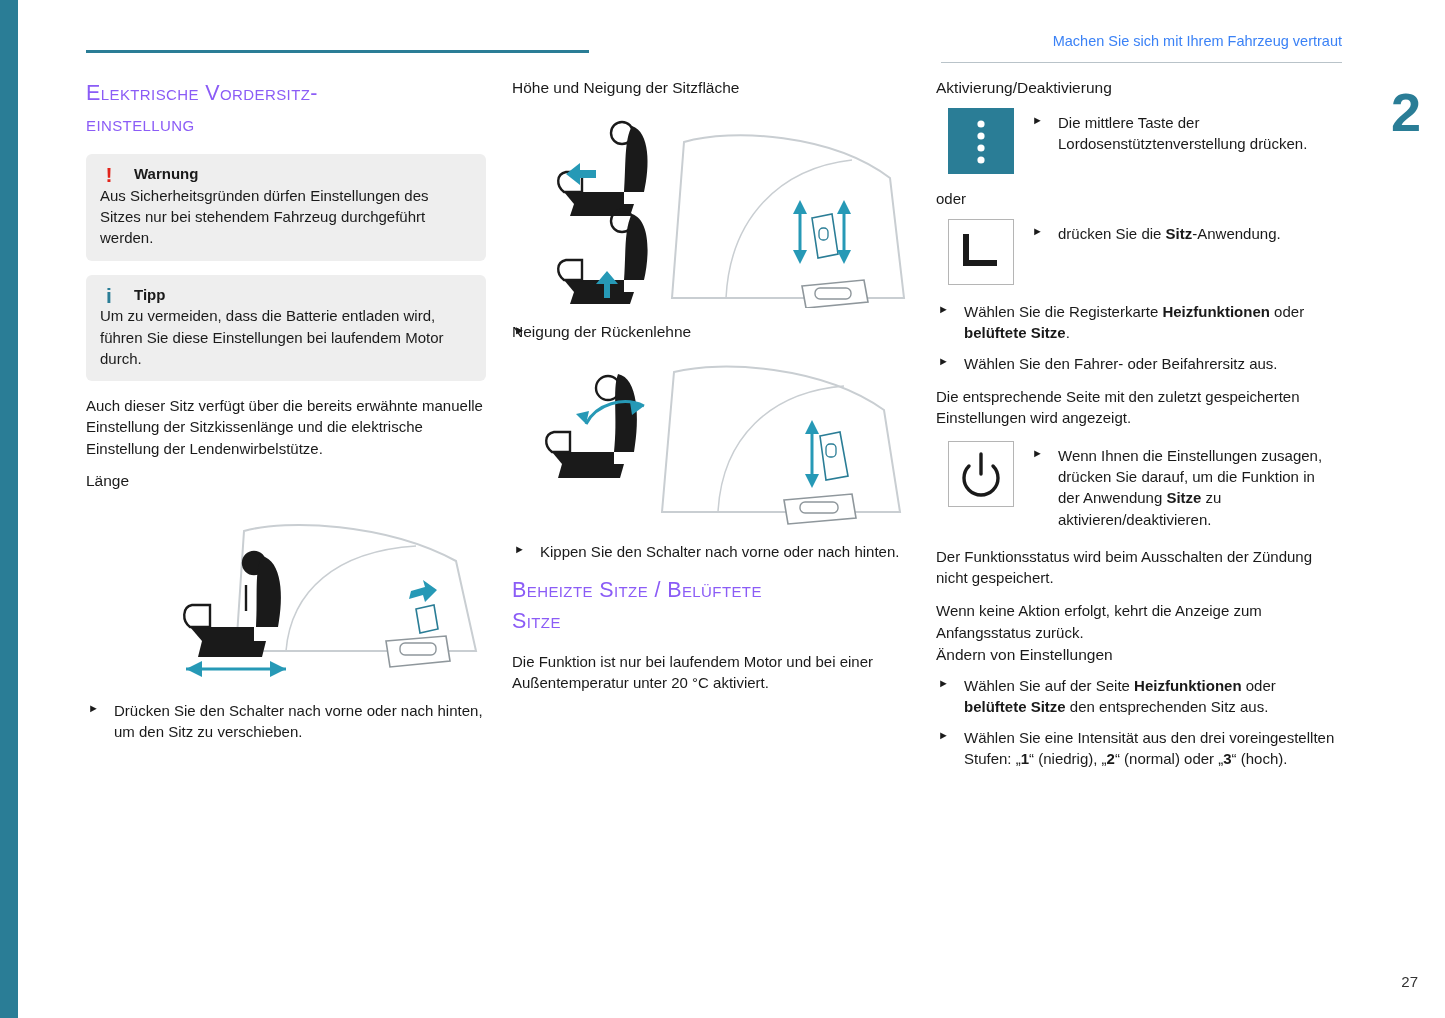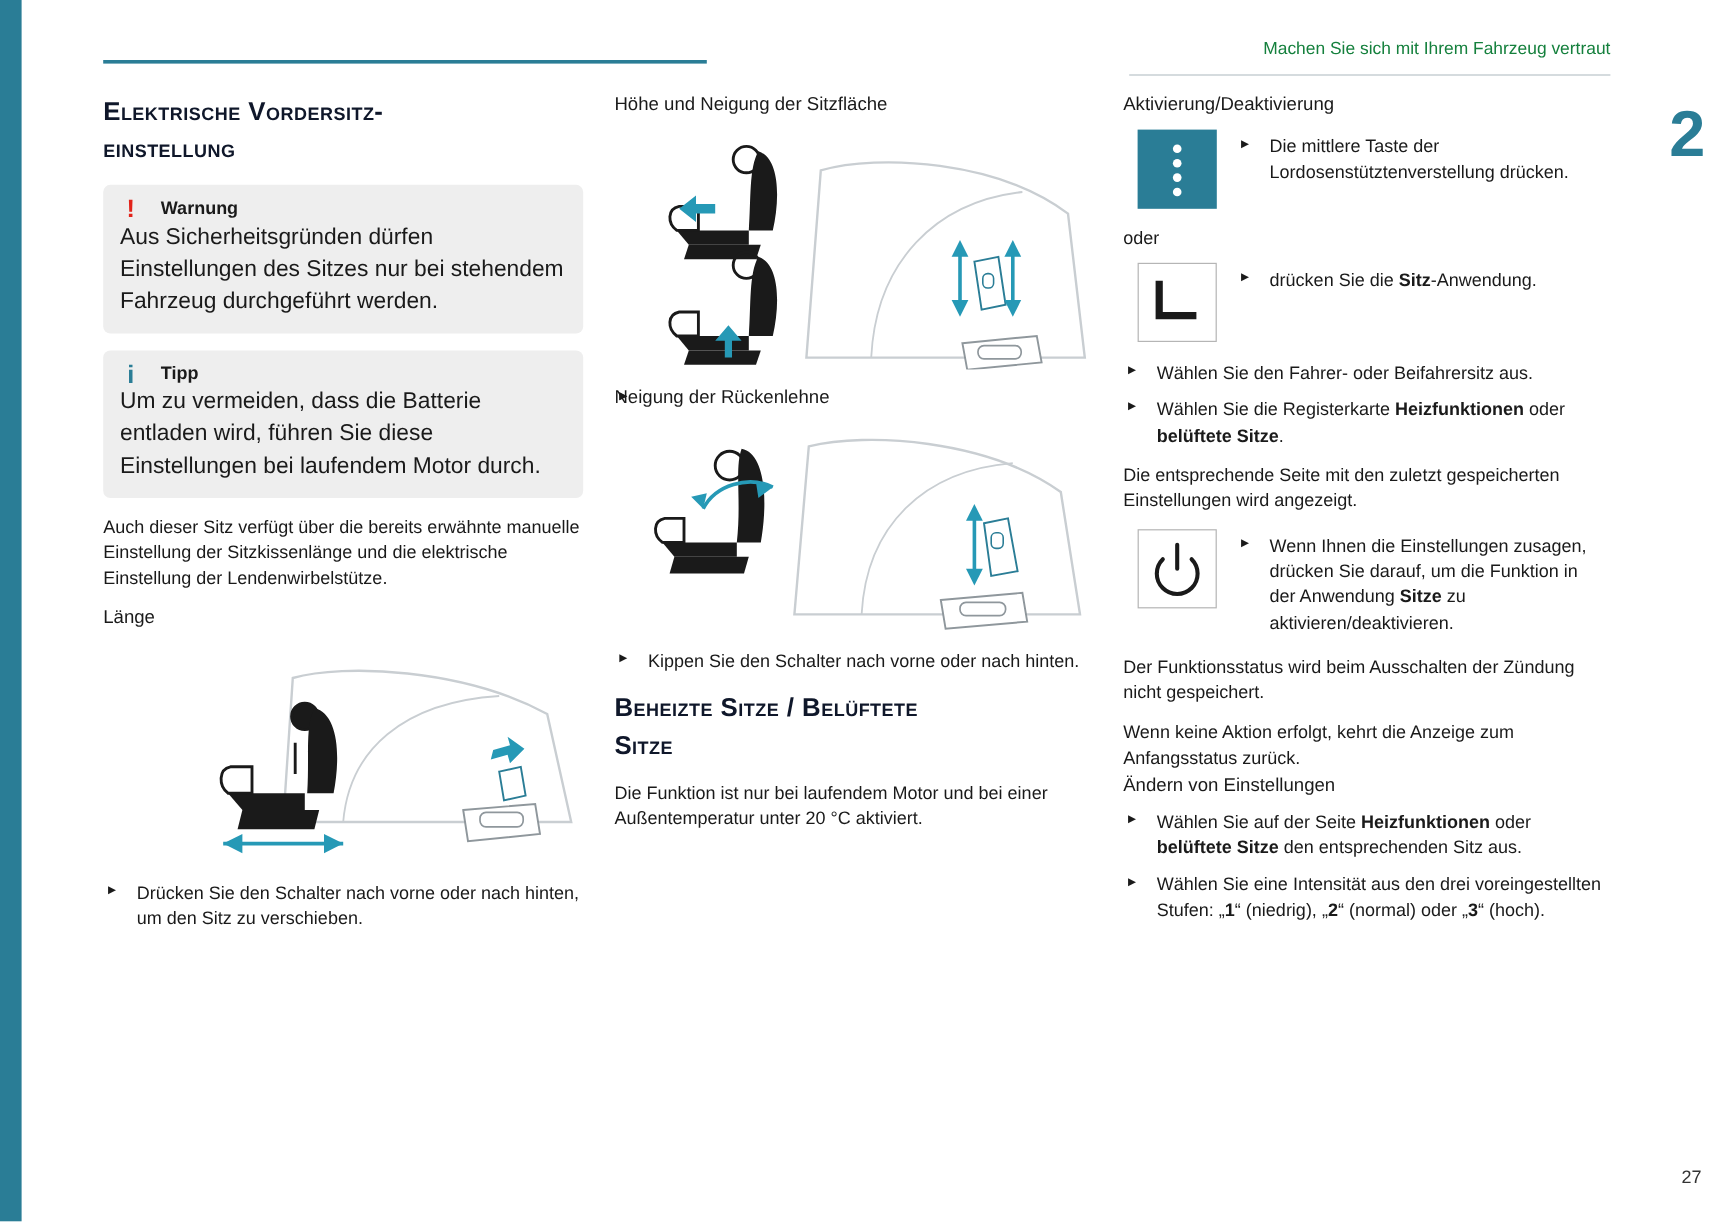--- a/index.html
+++ b/index.html
@@ -35,21 +35,21 @@
     top: 62px;
     width: 401px;
     height: 1px;
     background: #b9c3c9;
   }
   .header-title {
     position: absolute;
     right: 103px;
     top: 33px;
     font-size: 14.5px;
-    color: #15803d;
+    color: #3b82f6;
     text-align: right;
     white-space: nowrap;
   }
   .chapter-number {
     position: absolute;
     right: 24px;
     top: 85px;
     font-size: 54px;
     font-weight: bold;
     color: #2a7d96;
@@ -68,22 +68,22 @@
     position: absolute;
     top: 78px;
   }
   .col1 { left: 86px; width: 400px; }
   .col2 { left: 512px; width: 400px; }
   .col3 { left: 936px; width: 400px; }
 
   
   .h1 {
     font-size: 21.5px;
-    font-weight: bold;
-    color: #0f172a;
+    font-weight: normal;
+    color: #8b5cf6;
     font-variant: small-caps;
     text-transform: none;
     letter-spacing: 0.4px;
     line-height: 1.45;
     margin: 0 0 14px 0;
   }
   .title-rule {
     position: absolute;
     left: 86px;
     top: 50px;
@@ -113,21 +113,21 @@
     margin-bottom: 14px;
     position: relative;
   }
   .callout .c-head {
     font-size: 15px;
     font-weight: bold;
     margin: 0 0 1px 34px;
     line-height: 1.3;
   }
   .callout .c-body {
-    font-size: 19px;
+    font-size: 15px;
     line-height: 1.42;
     margin: 0;
   }
   .warn-icon {
     position: absolute;
     left: 14px;
     top: 10px;
     width: 18px;
     height: 22px;
     color: #e2231a;
@@ -391,22 +391,22 @@
     <div class="icon-row">
       <div class="icon-box bordered">
         <svg width="64" height="64" viewBox="0 0 64 64">
           <path d="M20 14 L20 40 L48 40 L48 46 L14 46 L14 14 Z" fill="#1a1a1a"></path>
         </svg>
       </div>
       <div class="txt"><span>drücken Sie die </span><b>Sitz</b><span>-Anwendung.</span></div>
     </div>
 
     <ul class="blist">
+      <li><span>Wählen Sie die Registerkarte </span><b>Heizfunktionen</b><span> oder </span><b>belüftete Sitze</b><span>.</span></li>
       <li><span>Wählen Sie den Fahrer- oder Beifahrersitz aus.</span></li>
-      <li><span>Wählen Sie die Registerkarte </span><b>Heizfunktionen</b><span> oder </span><b>belüftete Sitze</b><span>.</span></li>
     </ul>
 
     <p>Die entsprechende Seite mit den zuletzt gespeicherten Einstellungen wird angezeigt.</p>
 
     <div class="icon-row">
       <div class="icon-box bordered">
         <svg width="64" height="64" viewBox="0 0 64 64">
           <path d="M20 24 A17 17 0 1 0 44 24" fill="none" stroke="#1a1a1a" stroke-width="3.4" stroke-linecap="round"></path>
           <path d="M32 12 L32 32" stroke="#1a1a1a" stroke-width="3.4" stroke-linecap="round"></path>
         </svg>

